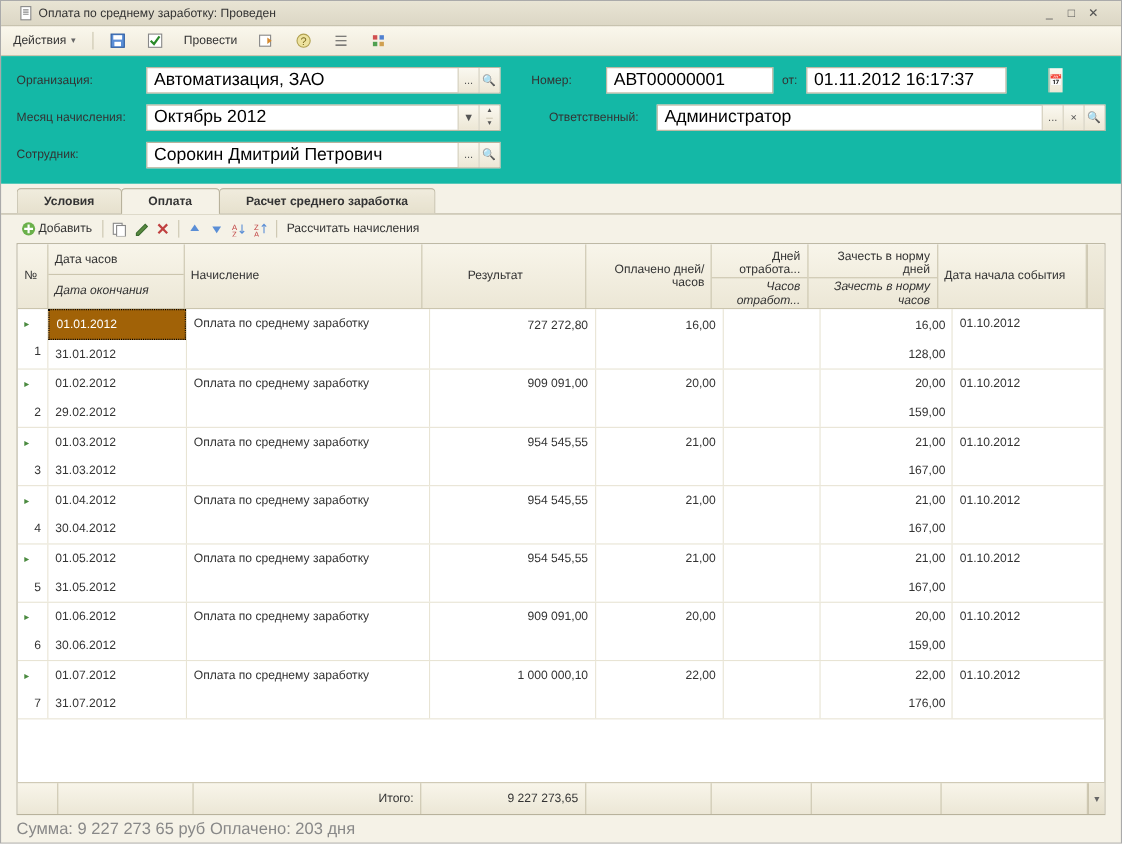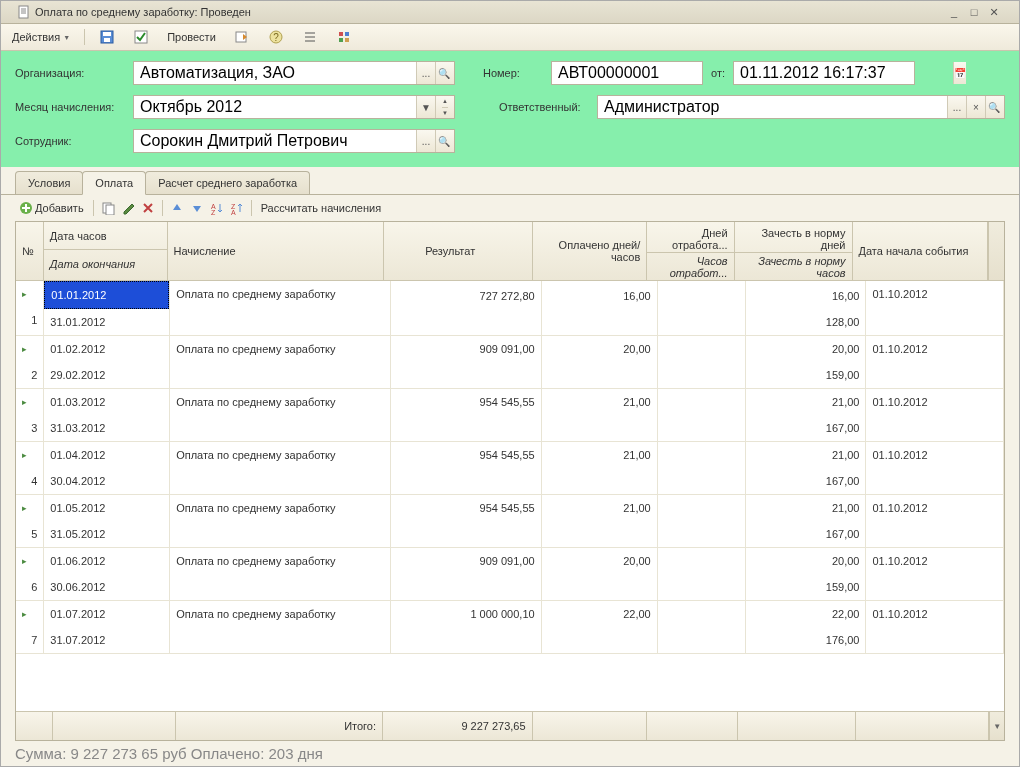--- a/index.html
+++ b/index.html
@@ -6,43 +6,43 @@
 body{width:1024px;height:767px;overflow:hidden;}
 .window{background:#f5f2e7;border:1px solid #aaa;width:1018px;height:765px;display:flex;flex-direction:column;}
 .titlebar{background:linear-gradient(#e8e4d4,#dcd7c5);height:22px;display:flex;align-items:center;border-bottom:1px solid #b8b29c;padding:0 16px;}
 .titlebar .ticon{width:14px;height:14px;margin-right:4px;display:inline-block;}
 .titlebar .ttxt{flex:1;font-weight:normal;color:#333;}
 .titlebar .wbtn{width:18px;height:16px;margin-left:2px;text-align:center;line-height:16px;cursor:pointer;color:#555;}
 .toolbar{background:linear-gradient(#faf7ec,#efeadb);height:26px;display:flex;align-items:center;border-bottom:1px solid #cbc5ae;padding:0 4px;gap:4px;}
 .tbtn{padding:2px 6px;display:flex;align-items:center;gap:3px;cursor:pointer;border:1px solid transparent;border-radius:2px;}
 .ticon-sm{width:16px;height:16px;display:inline-block;}
 .dropdown-arrow{font-size:7px;color:#666;}
-.form-area{padding:10px 14px 4px 14px;background:#86efac;}
+.form-area{padding:10px 14px 4px 14px;background:#14b8a6;}
 .form-row{display:flex;align-items:center;margin-bottom:10px;gap:8px;}
 .flabel{width:110px;color:#333;}
 .finput-wrap{display:flex;align-items:stretch;border:1px solid #b8b29c;background:#fff;height:22px;}
 .finput{border:none;outline:none;padding:0 6px;font-size:16px;flex:1;background:transparent;}
 .fbtn{width:18px;border-left:1px solid #d0cab6;background:linear-gradient(#faf8f0,#ede7d5);display:flex;align-items:center;justify-content:center;cursor:pointer;font-size:10px;color:#555;}
 .tabs{display:flex;border-bottom:1px solid #b8b29c;padding-left:14px;margin-top:4px;align-items:flex-end;}
-.tab{padding:5px 12px;border:1px solid #b8b29c;border-bottom:none;background:linear-gradient(#f0ecdd,#e6e0cd);margin-right:-1px;cursor:pointer;border-radius:4px 4px 0 0;position:relative;}
+.tab{padding:5px 24px;border:1px solid #b8b29c;border-bottom:none;background:linear-gradient(#f0ecdd,#e6e0cd);margin-right:-1px;cursor:pointer;border-radius:4px 4px 0 0;position:relative;font-weight:bold;}
 .tab.active{background:#f5f2e7;border-bottom:1px solid #f5f2e7;margin-bottom:-1px;z-index:2;}
 .subtoolbar{padding:4px 14px;display:flex;align-items:center;gap:2px;}
 .sticon{width:18px;height:18px;display:flex;align-items:center;justify-content:center;cursor:pointer;border-radius:2px;}
 .sep{width:1px;height:16px;background:#cbc5ae;margin:0 3px;}
 .grid-wrap{margin:0 14px;border:1px solid #b8b29c;background:#fff;flex:1;display:flex;flex-direction:column;overflow:hidden;}
 .grid-header{display:flex;background:linear-gradient(#f8f5ea,#ece7d6);border-bottom:1px solid #cbc5ae;}
 .grid-header .hcell{border-right:1px solid #cbc5ae;padding:0;display:flex;flex-direction:column;}
 .hcell-top,.hcell-bot{padding:6px 6px;border-bottom:1px solid #cbc5ae;height:15px;display:flex;align-items:center;}
 .hcell-bot{border-bottom:none;font-style:italic;}
 .hcell-single{padding:6px 6px;display:flex;align-items:center;height:46px;}
 .grid-body{flex:1;overflow:auto;}
 .grid-row{display:flex;border-bottom:1px solid #e8e4d4;}
 .grid-row .gcell{border-right:1px solid #e8e4d4;padding:0;display:flex;flex-direction:column;}
 .gc-top,.gc-bot{padding:5px 6px;height:16px;display:flex;align-items:center;}
-.selected-cell{background:#1d4ed8;color:#fff;border:1px dotted #000;}
+.selected-cell{background:#a16207;color:#fff;border:1px dotted #000;}
 .col-num{width:28px;text-align:center;}
 .col-date{width:128px;}
 .col-nach{width:225px;}
 .col-result{width:118px;text-align:right;justify-content:flex-end;margin-left:35px;}
 .col-paid{width:118px;text-align:right;justify-content:flex-end;}
 .col-days{width:90px;text-align:right;justify-content:flex-end;}
 .col-norm{width:122px;text-align:right;justify-content:flex-end;}
 .col-event{width:140px;}
 .grid-footer{display:flex;background:linear-gradient(#f8f5ea,#ece7d6);border-top:1px solid #cbc5ae;}
 .grid-footer .gcell{border-right:1px solid #cbc5ae;padding:5px 6px;height:18px;display:flex;align-items:center;}

